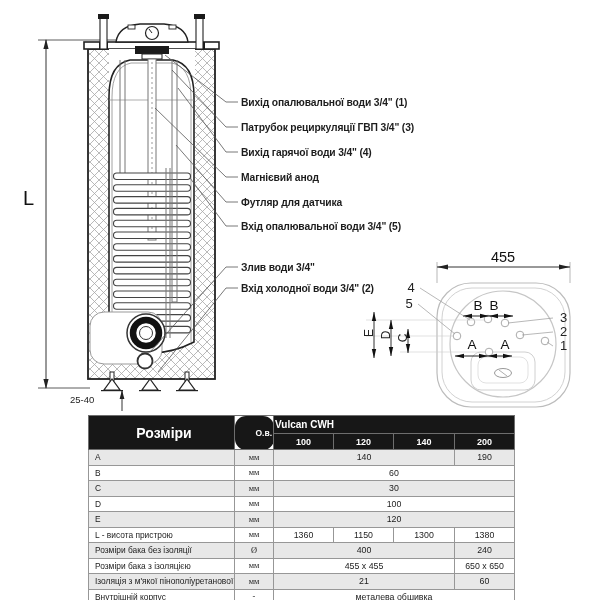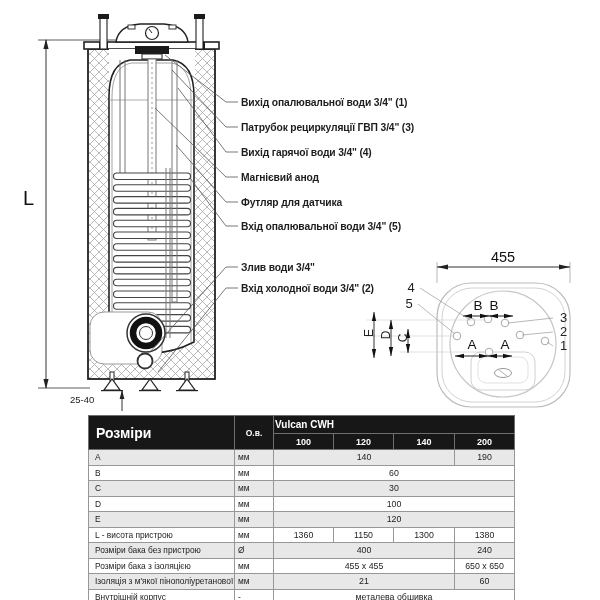--- a/index.html
+++ b/index.html
@@ -14,27 +14,27 @@
   .tv-dim{font:400 14.5px "Liberation Sans",sans-serif;fill:#111;}
   .tv-num{font:400 13px "Liberation Sans",sans-serif;fill:#222;}
   .tv-letter{font:400 13.5px "Liberation Sans",sans-serif;fill:#111;}
   .tv-rot{font:400 12px "Liberation Sans",sans-serif;fill:#222;}
 
   
   .dims{position:absolute;left:88px;top:415px;width:426px;border-collapse:collapse;
         table-layout:fixed;font-family:"Liberation Sans",sans-serif;}
   .dims th,.dims td{border:1px solid #979797;overflow:hidden;white-space:nowrap;}
   .dims thead th{background:#171717;color:#fff;border-color:#6e6e6e;font-weight:700;}
-  .h-main{font-size:14px;text-align:left;padding:2px 2px 2px 7px;height:18px;}
-  .h-unit{font-size:8.5px;text-align:center;font-weight:400;}
+  .h-main{font-size:14px;text-align:center;padding:2px 2px 2px 7px;height:18px;}
+  .h-unit{font-size:8.5px;text-align:right;font-weight:400;border-radius:11px;}
   .h-brand{font-size:10px;text-align:left;height:15px;}
   .h-model{font-size:9px;text-align:center;height:13px;}
   .dims tbody td{font-size:8.4px;color:#1c1c1c;height:12.5px;padding:1px 3px;}
   .dims td.lbl{text-align:left;padding-left:6px;}
-  .dims td.unit{}
+  .dims td.unit{text-align:center;font-family:Liberation Serif, serif;}
   .dims td.val{text-align:center;font-size:8.8px;}
   .dims tr.odd td{background:#e8e8e8;}
   .dims tr.even td{background:#ffffff;}
 </style>
 </head>
 <body>
 
 <div class="canvas">
 
 <svg width="600" height="412" viewBox="0 0 600 412">
@@ -292,21 +292,21 @@
     </tr>
     <tr class="even">
       <td class="lbl">L - висота пристрою</td>
       <td class="unit">мм</td>
       <td class="val">1360</td>
       <td class="val">1150</td>
       <td class="val">1300</td>
       <td class="val">1380</td>
     </tr>
     <tr class="odd">
-      <td class="lbl">Розміри бака без пристрою</td>
+      <td class="lbl">Розміри бака без ізоляції</td>
       <td class="unit">Ø</td>
       <td class="val" colspan="3">400</td>
       <td class="val">240</td>
     </tr>
     <tr class="even">
       <td class="lbl">Розміри бака з ізоляцією</td>
       <td class="unit">мм</td>
       <td class="val" colspan="3">455 x 455</td>
       <td class="val">650 x 650</td>
     </tr>

